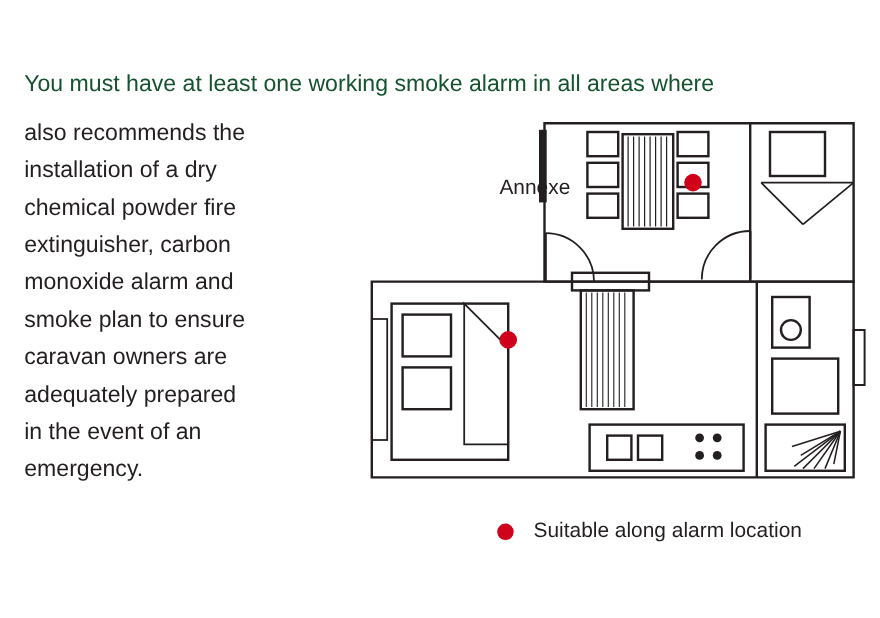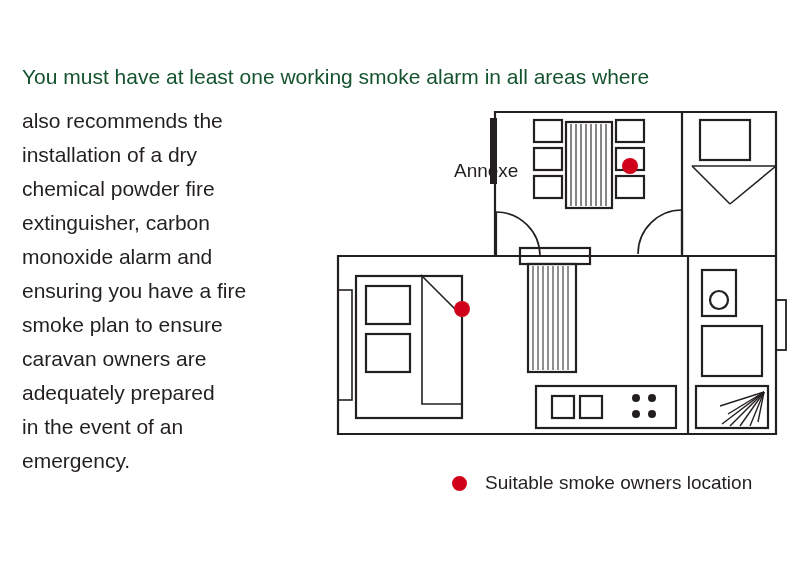--- a/index.html
+++ b/index.html
@@ -114,21 +114,20 @@
 
 
   <div id="lead-line">You must have at least one working smoke alarm in all areas where</div>
 
   <div id="body-column">
     <span class="line">also recommends the</span>
     <span class="line">installation of a dry</span>
     <span class="line">chemical powder fire</span>
     <span class="line">extinguisher, carbon</span>
     <span class="line">monoxide alarm and</span>
-    <span class="line">ensuring you have a fire</span>
     <span class="line">smoke plan to ensure</span>
     <span class="line">caravan owners are</span>
     <span class="line">adequately prepared</span>
     <span class="line">in the event of an</span>
     <span class="line">emergency.</span>
   </div>
 
   <div id="floorplan-wrap">
     <svg id="floorplan-svg" width="460" height="360" viewBox="0 0 460 360">
       <g fill="none" stroke="#231f20" stroke-width="2.2" stroke-linejoin="miter">
@@ -246,17 +245,17 @@
 
       <circle cx="300" cy="62" r="8" fill="#d0021b" stroke="none"></circle>
       <circle cx="132" cy="205" r="8" fill="#d0021b" stroke="none"></circle>
     </svg>
 
     <div id="annexe-label">Annexe</div>
   </div>
 
   <div id="legend">
     <span class="legend-dot"></span>
-    <span class="legend-text">Suitable smoke owners location</span>
+    <span class="legend-text">Suitable along alarm location</span>
   </div>
 
 
 </div>
 
 </body></html>

